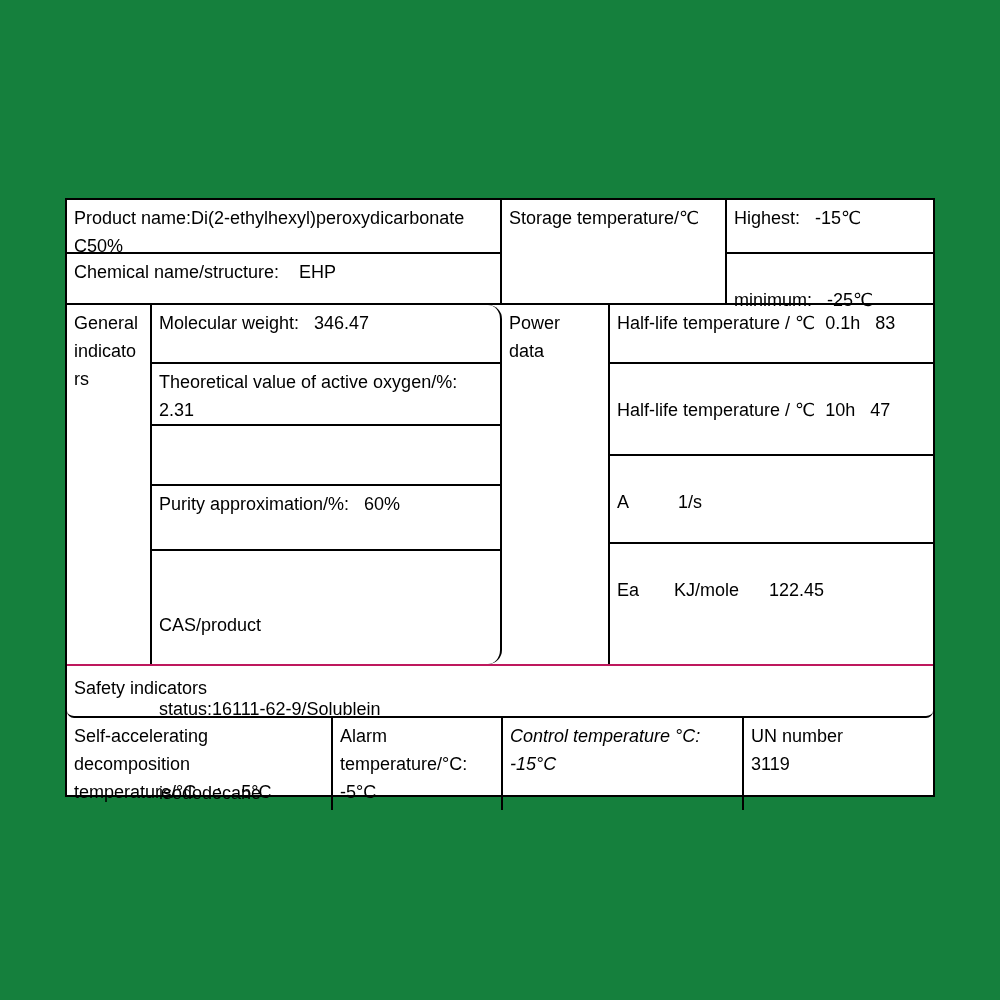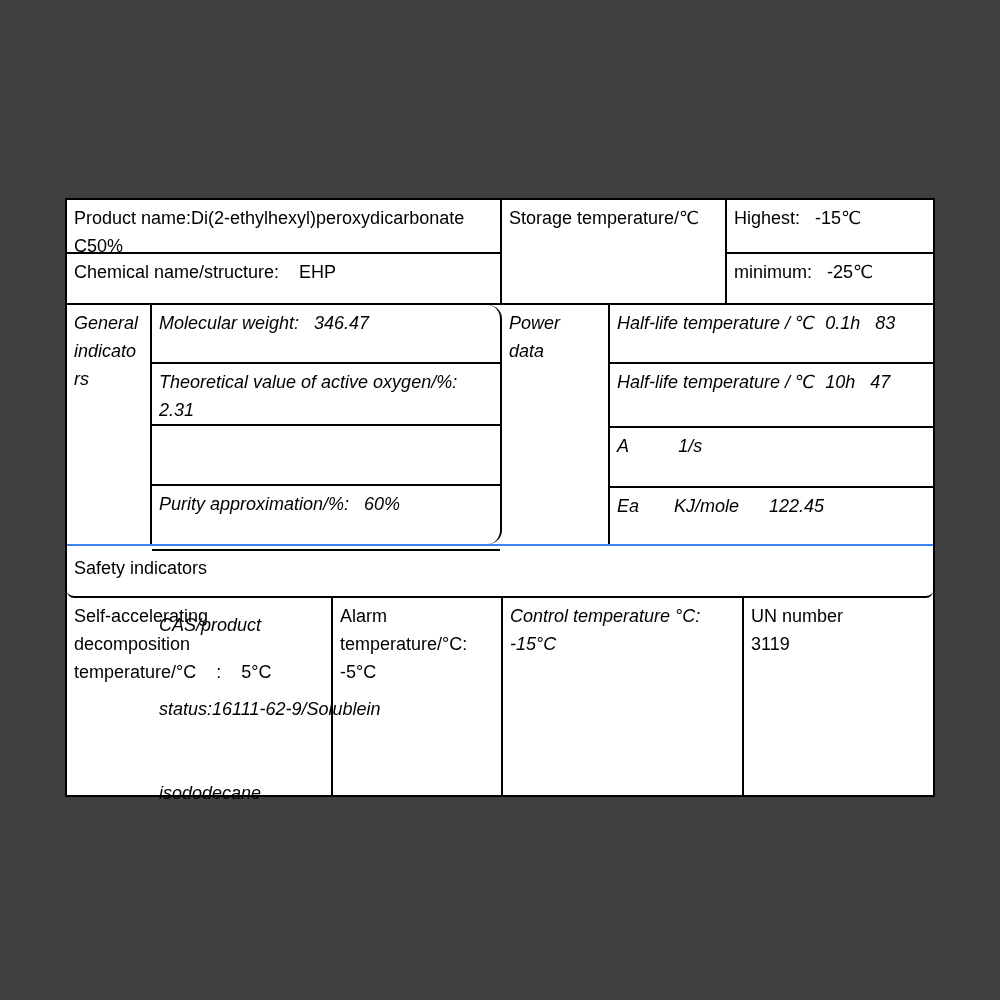--- a/index.html
+++ b/index.html
@@ -4,52 +4,52 @@
 <style>
   html, body {
     margin: 0;
     padding: 0;
     background: #ffffff;
   }
   .page {
     position: relative;
     width: 1000px;
     height: 1000px;
-    background: #404040;
+    background: #15803d;
     font-family: "Liberation Sans", "DejaVu Sans", sans-serif;
     color: #000;
   }
   .tbl {
     position: absolute;
     left: 65px;
     top: 198px;
     width: 870px;
     height: 599px;
     border: 2px solid #000;
     box-sizing: border-box;
     display: flex;
     flex-direction: column;
     background: #fff;
   }
   .band { display: flex; box-sizing: border-box; flex-shrink: 0; }
   .col  { display: flex; flex-direction: column; box-sizing: border-box; flex-shrink: 0; }
-  .grow { flex: 1 1 auto; min-height: 0; min-width: 0; }
+  .grow { flex: 1 1 auto; min-height: 0; min-width: 0; gap: 28px; }
   .br { border-right: 2px solid #000; }
   .bb { border-bottom: 2px solid #000; }
   .cell {
     box-sizing: border-box;
     padding: 4px 7px;
     font-size: 18px;
     line-height: 28px;
     white-space: pre-wrap;
     flex-shrink: 0;
     overflow: hidden;
   }
   .b1 { height: 105px; border-bottom: 2px solid #000; }
-  .b2 { height: 241px; border-bottom: 2px solid #3b82f6; font-style: italic; }
+  .b2 { height: 361px; border-bottom: 2px solid #be185d; }
   .b3 { height: 52px;  border-bottom: 2px solid #000; border-radius: 7px; }
   .b4 { flex: 1 1 auto; }
 
   .w-left1 { width: 435px; }
   .w-mid1  { width: 225px; }
   .h-r1    { height: 54px; }
 
   .w-genlabel { width: 85px; }
   .w-gencont  { width: 350px; border-radius: 14px; }
   .w-powlabel { width: 108px; }

